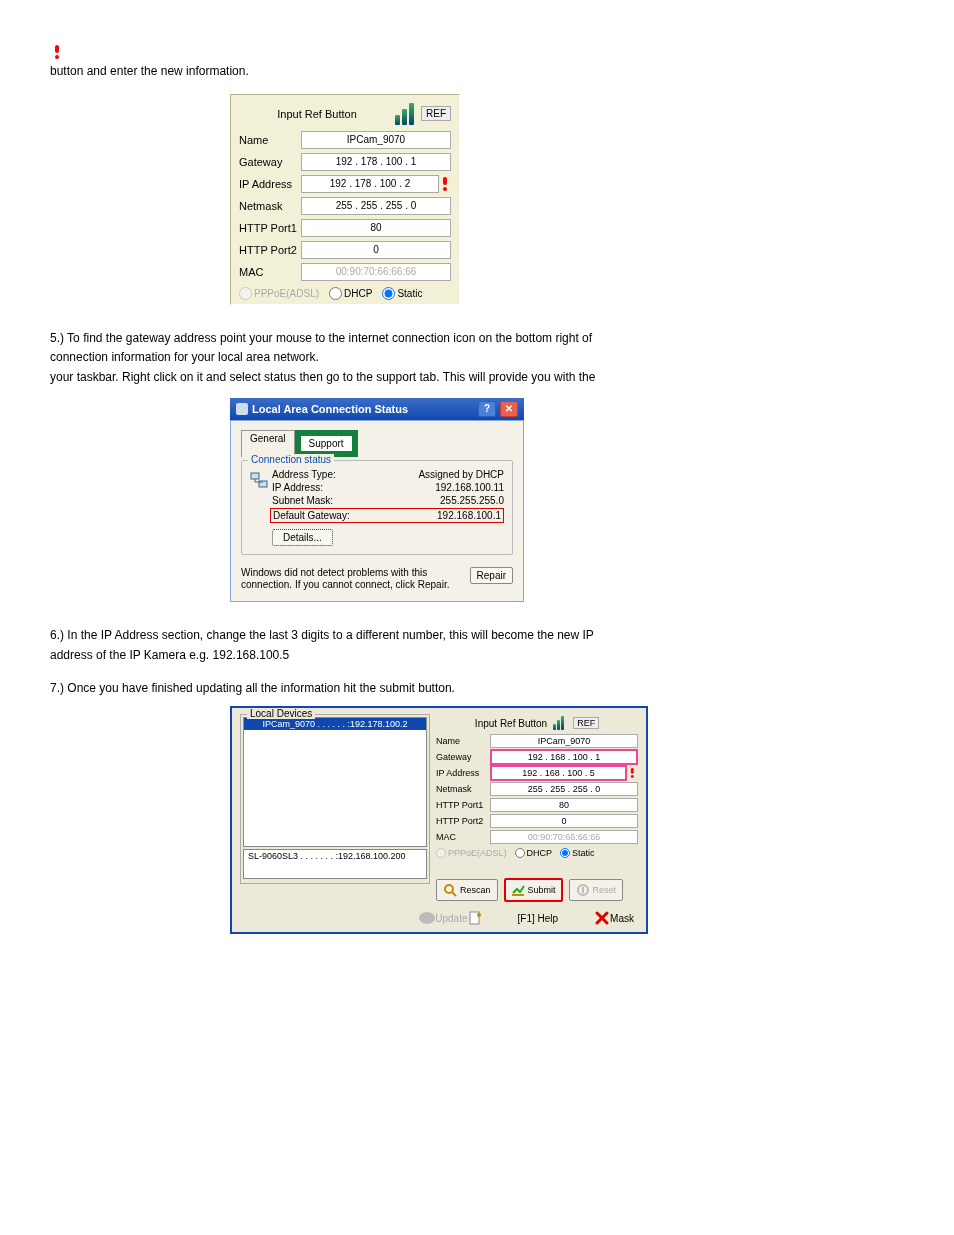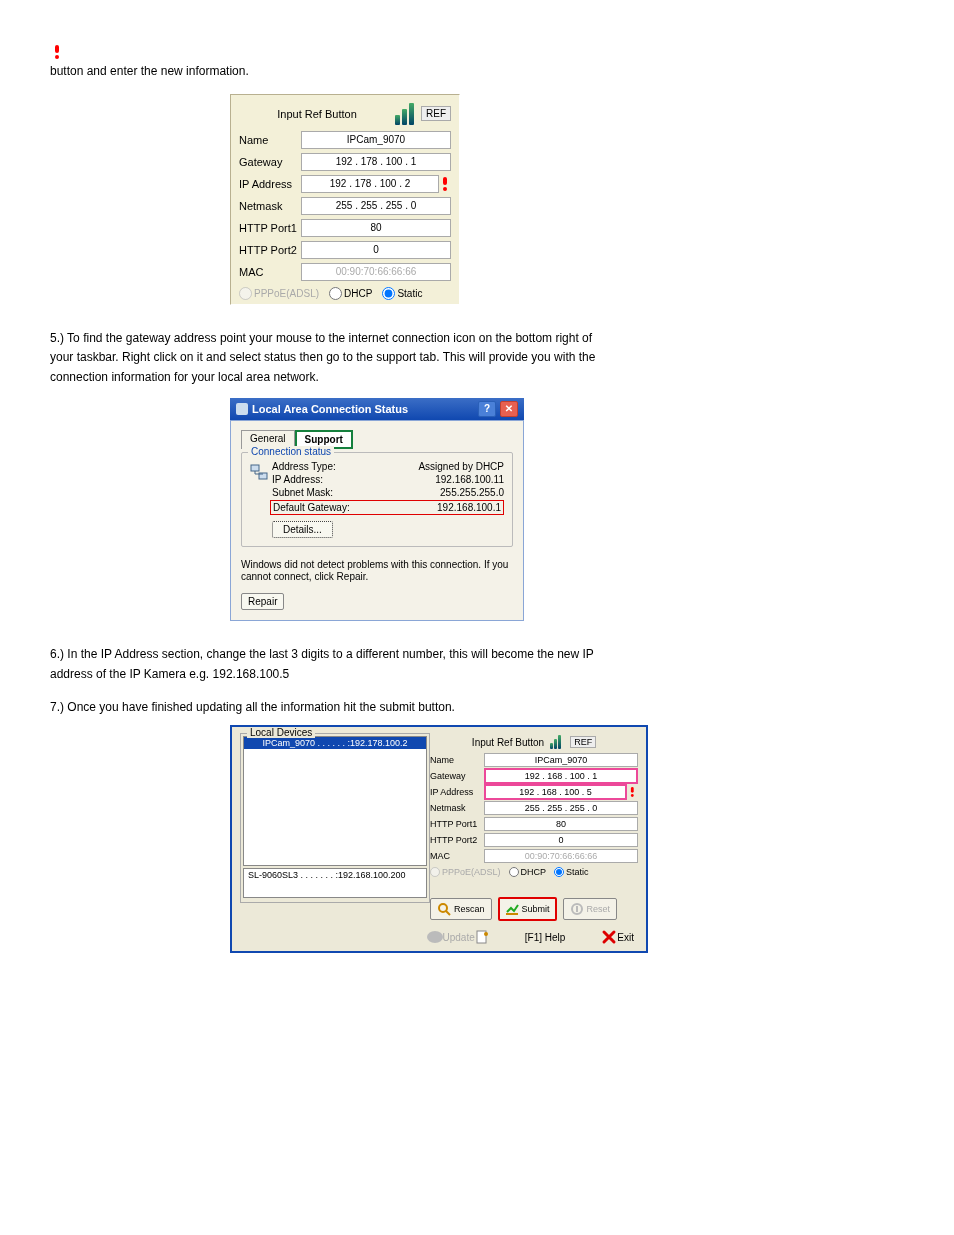--- a/index.html
+++ b/index.html
@@ -145,21 +145,21 @@
   .p2-tabs { display: flex; gap: 0; margin-bottom: 4px; }
   .p2-tab {
     border: 1px solid #999;
     border-bottom: none;
     padding: 2px 8px;
     font-size: 10px;
     background: #f4f2e8;
     position: relative;
     top: 1px;
   }
-  .p2-tab.sel { border: 2px solid #15803d; background: #fff; font-weight: bold; }
+  .p2-tab.sel { border: 6px solid #15803d; background: #fff; }
   .p2-group {
     border: 1px solid #bbb;
     border-radius: 2px;
     padding: 6px 8px 8px 8px;
     margin-top: 2px;
     position: relative;
   }
   .p2-group-legend {
     position: absolute; top: -7px; left: 6px; background: #f4f2e8; padding: 0 3px; font-size: 10px;
     color: #1048b0;
@@ -174,36 +174,36 @@
   .p2-btn {
     border: 1px solid #888;
     background: #f8f8f0;
     padding: 2px 6px;
     font-size: 10px;
     border-radius: 2px;
     display: inline-flex;
     align-items: center;
   }
   .p2-details { margin-left: 22px; margin-top: 4px; border: 1px dotted #444; padding: 2px 10px;}
-  .p2-bottom { display: flex; align-items: flex-start; margin-top: 12px; gap: 10px; flex-direction: column;}
+  .p2-bottom { display: flex; align-items: flex-start; margin-top: 12px; gap: 10px;}
   .p2-bottom .msg { flex: 1; font-size: 10px; line-height: 1.2; }
   .p2-bottom .repair { }
 
   
   .panel3 {
     width: 398px;
     margin-left: 180px;
     margin-top: 10px;
     border: 2px solid #1048b0;
     background: #ece9d8;
     font-size: 10px;
     color: #000;
     padding: 6px 8px 6px 8px;
   }
-  .p3-top { display: flex; }
+  .p3-top { display: flex; gap: 6px; }
   .p3-left { width: 190px; }
   .p3-right { flex: 1; position: relative; }
   .p3-fieldset {
     border: 1px solid #aaa;
     padding: 2px;
     position: relative;
     background: #ece9d8;
   }
   .p3-legend {
     position: absolute; top: -7px; left: 6px; background: #ece9d8; padding: 0 3px; font-size: 10px;
@@ -323,22 +323,22 @@
         </label>
       <label>
           <input type="radio" checked="" style="">
           <span>Static</span>
         </label>
     </div>
   </div>
 
   <div style="height:22px"></div>
   <div class="text-line">5.) To find the gateway address point your mouse to the internet connection icon on the bottom right of</div>
+  <div class="text-line">connection information for your local area network.</div>
   <div class="text-line">your taskbar. Right click on it and select status then go to the support tab. This will provide you with the</div>
-  <div class="text-line">connection information for your local area network.</div>
 
   <div class="panel2">
     <div class="p2-title">
       <span class="t-icon"></span>
       <span>Local Area Connection Status</span>
       <span class="spacer"></span>
       <span class="winbtn help-btn">?</span>
       <span class="winbtn close-btn">✕</span>
     </div>
     <div class="p2-body">
@@ -488,18 +488,18 @@
       </div>
       <div style="width:20px"></div>
       <div class="p3-bot-btn">
         <span>[F1] Help</span>
       </div>
       <div style="width:20px"></div>
       <div class="p3-bot-btn">
         <span class="ic"><svg viewBox="0 0 16 16">
               <path d="M3 3 L13 13 M13 3 L3 13" stroke="#d00" stroke-width="3" stroke-linecap="round"></path>
             </svg></span>
-        <span>Exit</span>
+        <span>Mask</span>
       </div>
     </div>
   </div>
 
 </div>
 
 </body></html>

